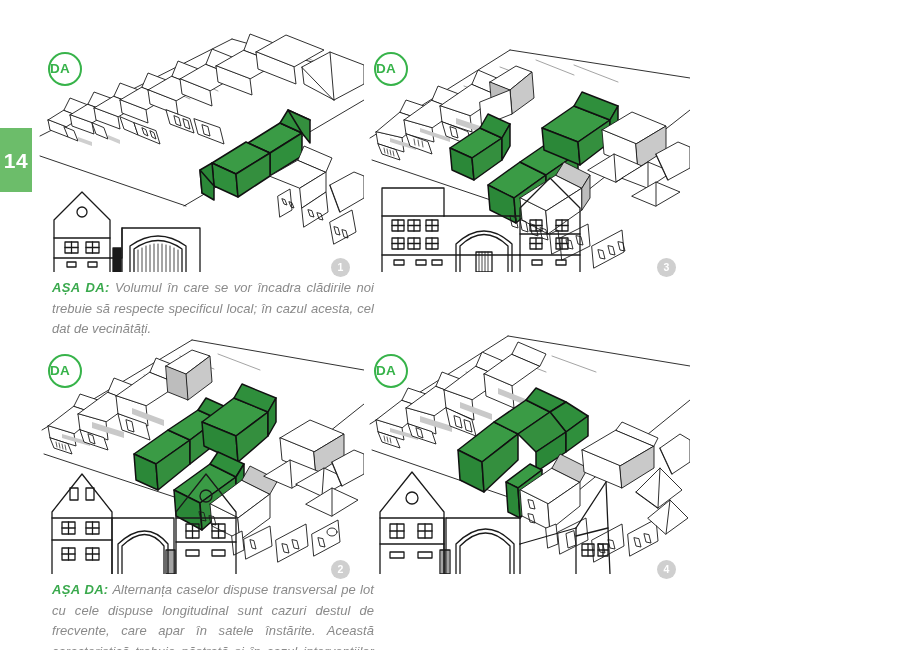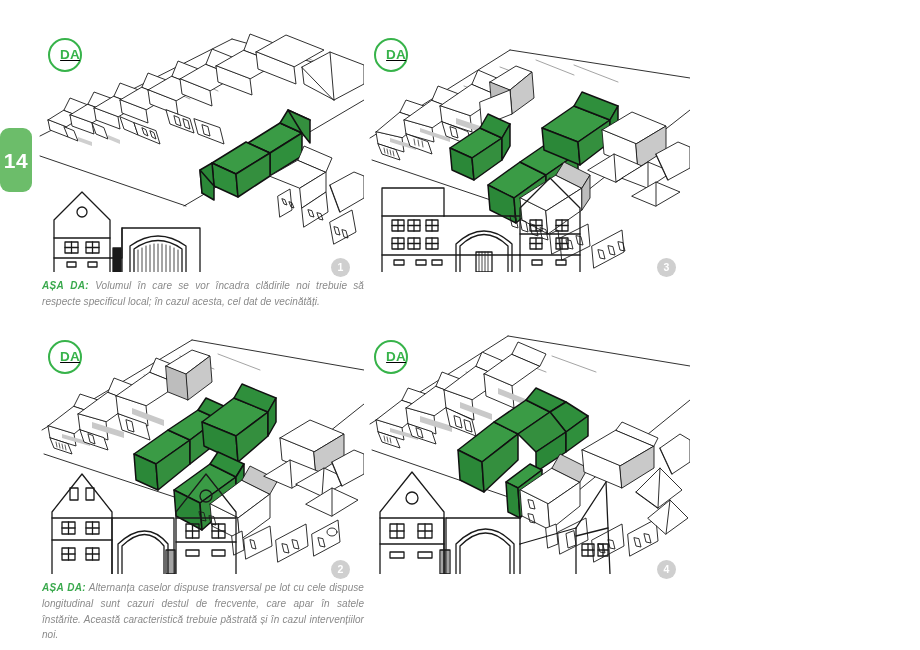--- a/index.html
+++ b/index.html
@@ -20,21 +20,20 @@
   .page-tab {
     position: absolute;
     left: 0;
     top: 128px;
     width: 32px;
     height: 64px;
     background: #6cbd6a;
     display: flex;
     align-items: center;
     justify-content: center;
-    border-radius: 9px;
   }
   .page-tab .num {
     color: #ffffff;
     font-size: 21px;
     font-weight: 700;
     letter-spacing: .5px;
     line-height: 1;
   }
 
   
@@ -50,32 +49,31 @@
     position: relative;
     width: 330px;
     height: 252px;
   }
   .fig svg { display: block; }
 
   
   .da-badge {
     position: absolute;
     left: 14px;
-    top: 18px;
+    top: 32px;
     width: 34px;
     height: 34px;
     border: 2.6px solid #37b34a;
     border-radius: 50%;
     box-sizing: border-box;
     display: flex;
     align-items: center;
-    justify-content: flex-end;
+    justify-content: flex-start;
     background: rgba(255,255,255,0.55);
     z-index: 5;
-    text-decoration: underline;
   }
   .da-badge .da-text {
     color: #37b34a;
     font-size: 13.5px;
     font-weight: 700;
     letter-spacing: .2px;
     line-height: 1;
   }
 
   
@@ -97,24 +95,24 @@
     line-height: 1;
   }
   .nb-tl { left: 297px; top: 238px; }
   .nb-tr { left: 297px; top: 238px; }
   .nb-bl { left: 297px; top: 238px; }
   .nb-br { left: 297px; top: 238px; }
 
   
   .caption {
     position: absolute;
-    left: 8px;
+    left: 18px;
     top: 258px;
     width: 322px;
-    font-size: 10px;
+    font-size: 13px;
     line-height: 1.58;
     color: #8a8a8a;
     font-style: italic;
     text-align: justify;
     letter-spacing: .05px;
   }
   .caption .lead {
     color: #3aa94d;
     font-weight: 700;
     font-style: italic;

